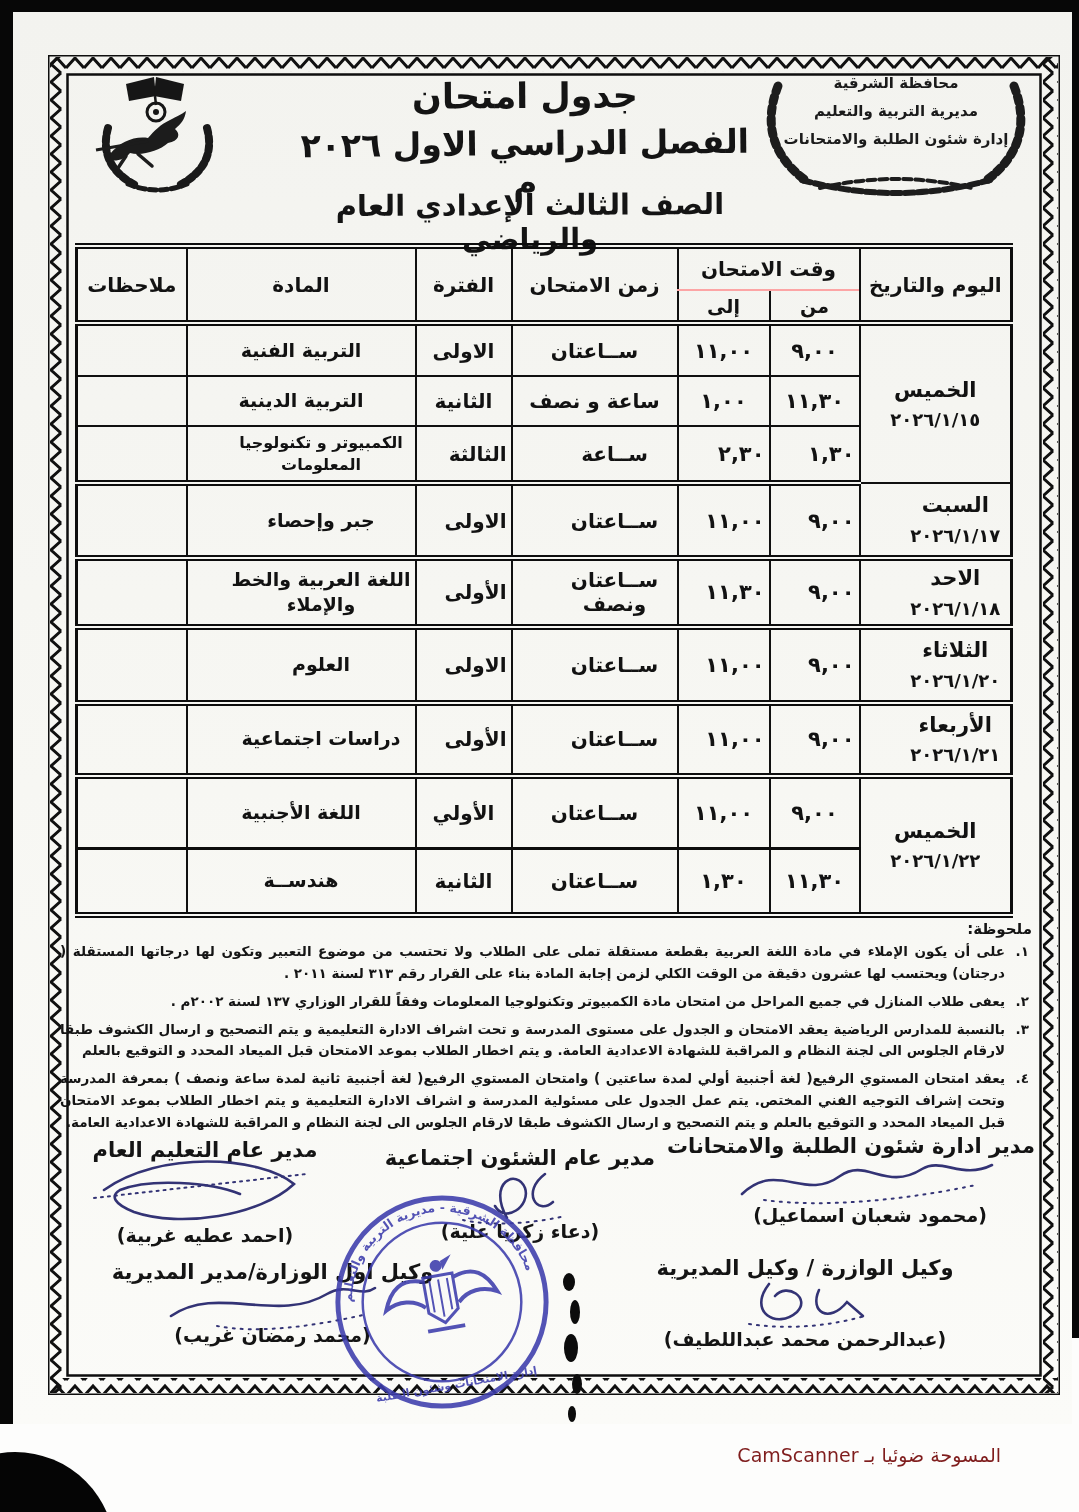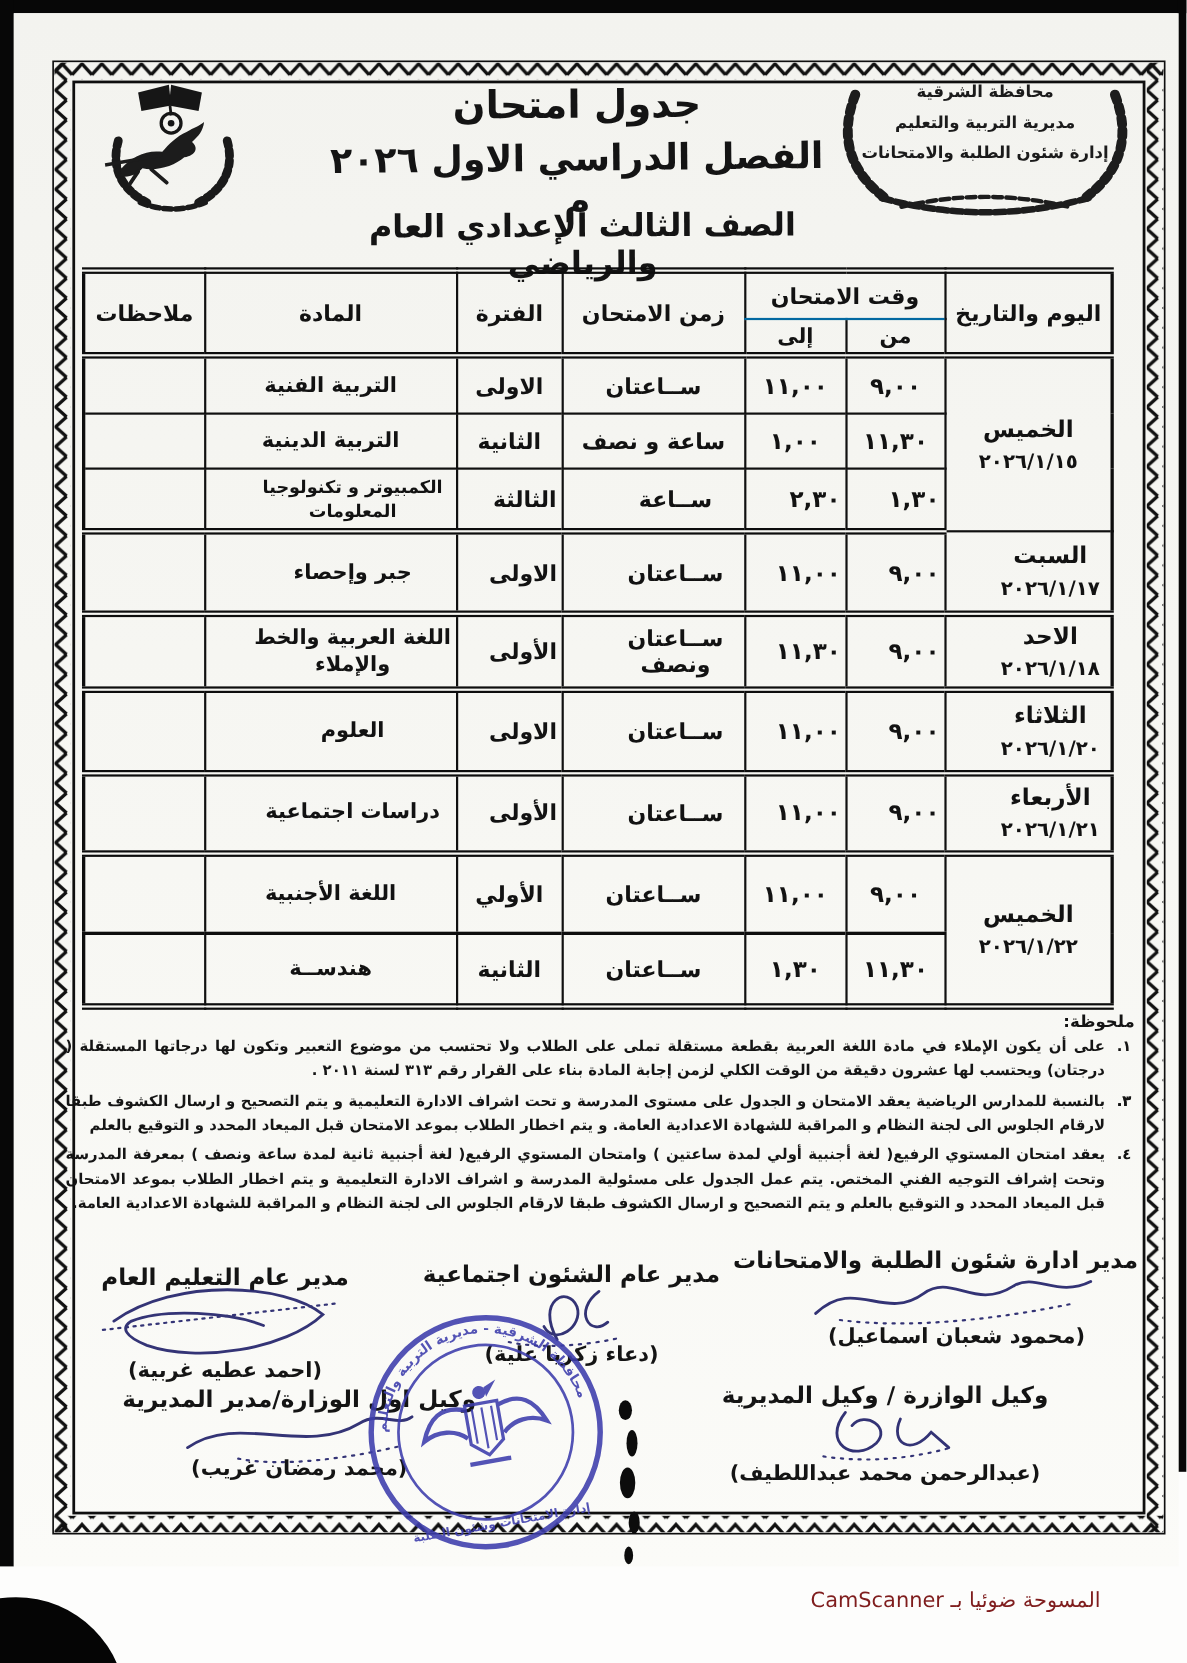--- a/index.html
+++ b/index.html
@@ -26,21 +26,21 @@
           font-size:33px;font-weight:700;transform:rotate(-.6deg);}
   .subtitle{position:absolute;left:270px;top:188px;width:520px;text-align:center;
           font-size:29px;font-weight:700;transform:rotate(-.3deg);}
   
   .exam-table{position:absolute;left:75px;top:243px;width:935px;border-collapse:collapse;
               table-layout:fixed;direction:rtl;}
   .exam-table th,.exam-table td{border:2px solid #101010;text-align:center;vertical-align:middle;
               font-weight:700;color:#121212;padding:2px 4px;overflow:hidden;}
   .exam-table{border:3px solid #0d0d0d;border-top:6px double #0d0d0d;border-bottom:6px double #0d0d0d;}
   .exam-table th{font-size:20px;border-bottom:6px double #0d0d0d;}
-  .exam-table th.th-time{border-bottom:2px solid #0369a1;}
+  .exam-table th.th-time{border-bottom:2px solid #fca5a5;}
   .exam-table th.th-sub{font-size:19px;}
   tr.sep > td{border-bottom:6px double #0d0d0d;padding-left:44px;}
   tr.mid > td{border-bottom:3px solid #0d0d0d;}
   td.c-day{font-size:20px;line-height:1.5;}
   .day-name{font-size:21px;font-weight:700;}
   .day-date{font-size:18px;font-weight:700;letter-spacing:1px;}
   td.c-num{font-size:21px;letter-spacing:1px;}
   td.c-dur{font-size:20px;}
   td.c-per{font-size:20px;}
   td.c-sub{font-size:19px;line-height:1.35;}
@@ -50,21 +50,21 @@
   .note{position:relative;padding-right:27px;margin-bottom:6px;font-size:13.5px;font-weight:700;
         line-height:1.62;text-align:justify;color:#151515;}
   .note .num{position:absolute;right:3px;top:0;}
   
   .sig-block{position:absolute;text-align:center;}
   .sig-title{font-size:21px;font-weight:700;white-space:nowrap;}
   .sig-name{font-size:19px;font-weight:700;white-space:nowrap;}
   .sig-ink{display:block;margin:-6px auto -10px auto;}
   .sigA{left:705px;top:1134px;width:330px;}
   .sigB{left:385px;top:1146px;width:270px;}
-  .sigC{left:70px;top:1138px;width:270px;margin-top:11px;}
+  .sigC{left:70px;top:1138px;width:270px;}
   .sigD{left:655px;top:1256px;width:300px;}
   .sigE{left:85px;top:1260px;width:375px;}
   
   .stamp{position:absolute;left:328px;top:1188px;width:228px;height:228px;opacity:.88;z-index:5;}
   .smudge{position:absolute;left:545px;top:1268px;width:45px;height:160px;}
   
   .cam{position:absolute;right:78px;top:1444px;font-size:19px;color:#7f1d1d;direction:rtl;}
 </style>
 </head>
 <body>
@@ -263,20 +263,21 @@
     </table>
 
   <div class="notes">
     <div class="notes-title">ملحوظة:</div>
     <div class="note">
       <span class="num">١.</span>
       <span>على أن يكون الإملاء في مادة اللغة العربية بقطعة مستقلة تملى على الطلاب ولا تحتسب من موضوع التعبير وتكون لها درجاتها المستقلة ( درجتان) ويحتسب لها عشرون دقيقة من الوقت الكلي لزمن إجابة المادة بناء على القرار رقم ٣١٣ لسنة ٢٠١١ .</span>
     </div>
     <div class="note">
       <span class="num">٢.</span>
+      <span>يعفى طلاب المنازل في جميع المراحل من امتحان مادة الكمبيوتر وتكنولوجيا المعلومات وفقاً للقرار الوزاري ١٣٧ لسنة ٢٠٠٢م .</span>
     </div>
     <div class="note">
       <span class="num">٣.</span>
       <span>بالنسبة للمدارس الرياضية يعقد الامتحان و الجدول على مستوى المدرسة و تحت اشراف الادارة التعليمية و يتم التصحيح و ارسال الكشوف طبقا لارقام الجلوس الى لجنة النظام و المراقبة للشهادة الاعدادية العامة. و يتم اخطار الطلاب بموعد الامتحان قبل الميعاد المحدد و التوقيع بالعلم</span>
     </div>
     <div class="note">
       <span class="num">٤.</span>
       <span>يعقد امتحان المستوي الرفيع( لغة أجنبية أولي لمدة ساعتين ) وامتحان المستوي الرفيع( لغة أجنبية ثانية لمدة ساعة ونصف ) بمعرفة المدرسة وتحت إشراف التوجيه الفني المختص. يتم عمل الجدول على مسئولية المدرسة و اشراف الادارة التعليمية و يتم اخطار الطلاب بموعد الامتحان قبل الميعاد المحدد و التوقيع بالعلم و يتم التصحيح و ارسال الكشوف طبقا لارقام الجلوس الى لجنة النظام و المراقبة للشهادة الاعدادية العامة.</span>
     </div>
   </div>

